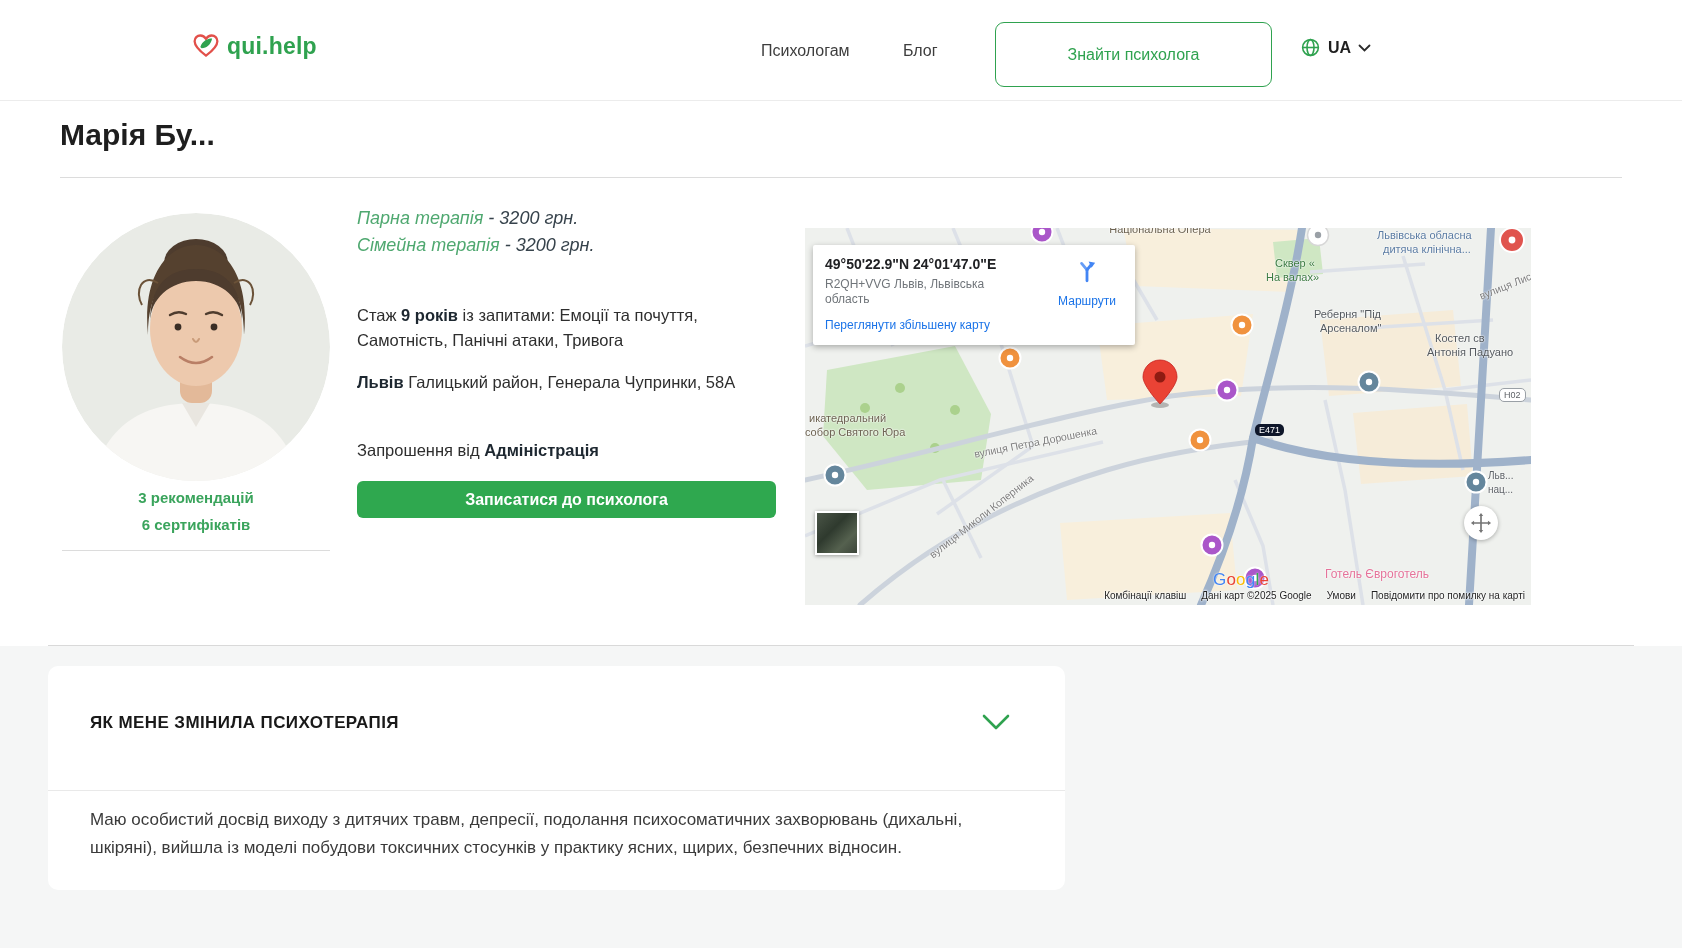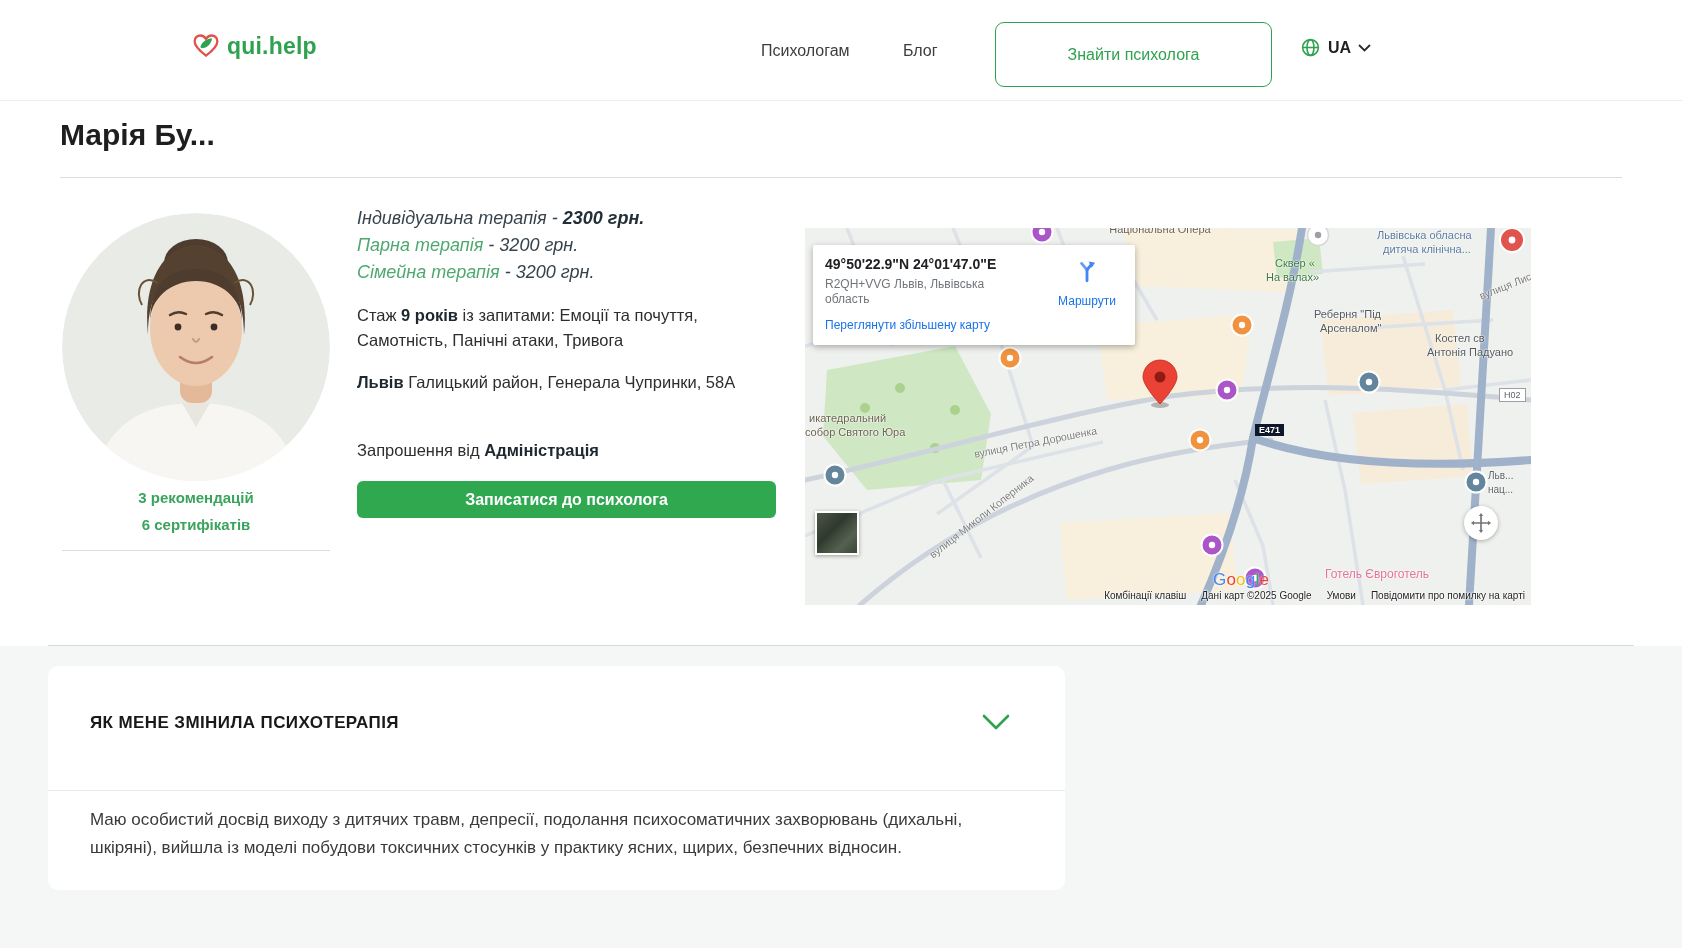--- a/index.html
+++ b/index.html
@@ -47,22 +47,22 @@
        overflow:hidden;cursor:grab;}
   .map svg.base{position:absolute;left:0;top:0;}
   .map-label{position:absolute;font-size:11px;color:#54595e;white-space:nowrap;pointer-events:none;
              text-shadow:0 0 2px #fff,0 0 2px #fff;}
   .lbl-poi{color:#6d6352;font-weight:500;}
   .lbl-hosp{color:#5b7ca3;}
   .lbl-park{color:#3c7b42;}
   .lbl-street{color:#7d7d7d;font-size:10.5px;}
   .lbl-hotel{color:#e5739a;font-size:12px;font-weight:500;}
   .lbl-tiny{font-size:10px;color:#5f6368;}
-  .badge{position:absolute;font-size:9px;padding:1px 4px;border-radius:0;white-space:nowrap;}
-  .badge-e{background:#0f172a;color:#fff;font-weight:700;}
+  .badge{position:absolute;font-size:9px;padding:1px 4px;border-radius:5px;white-space:nowrap;}
+  .badge-e{background:#0f172a;color:#fff;font-weight:400;}
   .badge-h{background:#fff;color:#5f6368;border:1px solid #9aa0a6;}
   .map-card{position:absolute;left:8px;top:17px;width:322px;background:#fff;border-radius:2px;
             box-shadow:0 2px 6px rgba(0,0,0,.3);padding:11px 12px 12px;z-index:3;}
   .map-card-coords{font-size:14px;font-weight:700;color:#202124;}
   .map-card-addr{font-size:12px;color:#70757a;margin-top:5px;width:185px;line-height:15px;}
   .map-card-link{font-size:12px;color:#1a73e8;margin-top:11px;cursor:pointer;display:inline-block;}
   .map-card-dir{position:absolute;right:10px;top:13px;width:76px;text-align:center;cursor:pointer;}
   .map-card-dir-label{font-size:12px;color:#1a73e8;margin-top:6px;}
   .sat-thumb{position:absolute;left:10px;top:283px;width:44px;height:44px;border:2px solid #fff;
              box-shadow:0 1px 4px rgba(0,0,0,.35);cursor:pointer;
@@ -143,25 +143,20 @@
       <path d="M30 268 C44 208 86 190 134 190 C182 190 224 208 238 268 Z" fill="#f7f6f3"></path>
       <path d="M120 190 L134 214 L148 190" fill="#e9e6e0"></path>
     </svg>
   </div>
   <div class="stat stat-1">3 рекомендацій</div>
   <div class="stat stat-2">6 сертифікатів</div>
   <div class="divider-photo"></div>
 
   <div class="pricing">
     <div>
-      <span>Індивідуальна терапія</span>
-      <span>-</span>
-      <span class="bold">2300 грн.</span>
-    </div>
-    <div>
       <span class="green">Парна терапія</span>
       <span>-</span>
       <span>3200 грн.</span>
     </div>
     <div>
       <span class="green">Сімейна терапія</span>
       <span>-</span>
       <span>3200 грн.</span>
     </div>
   </div>

